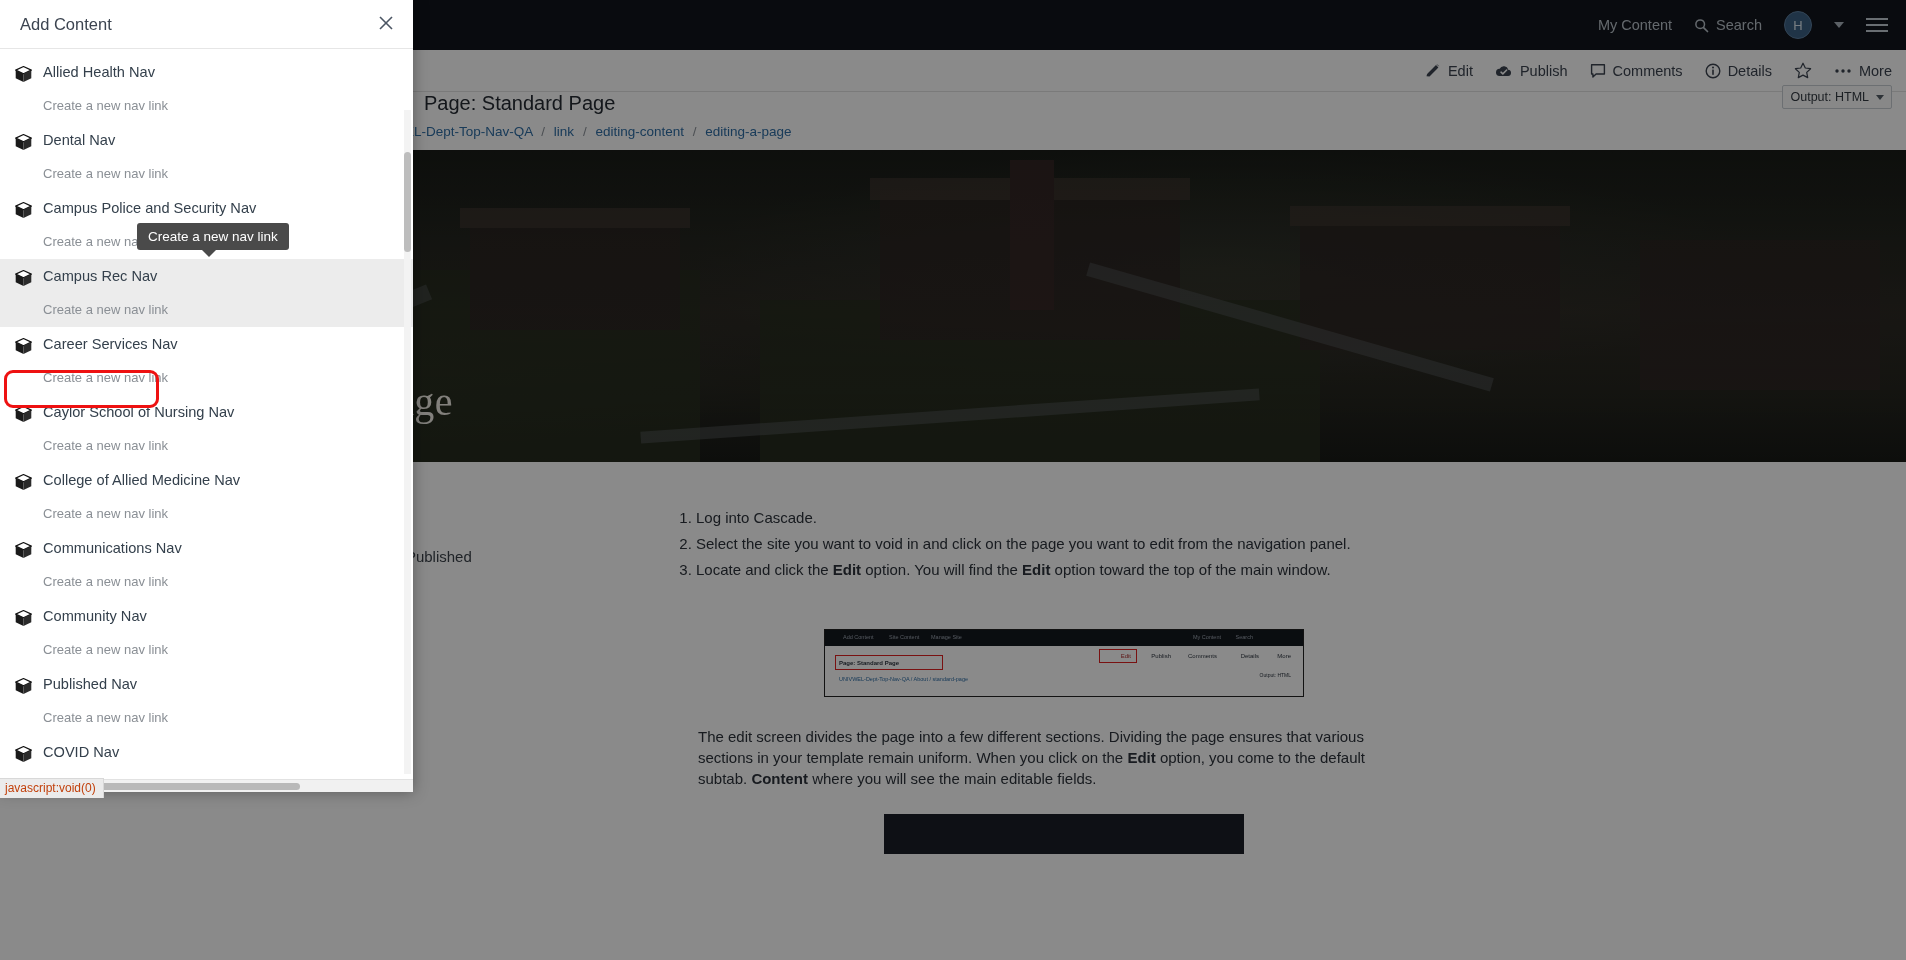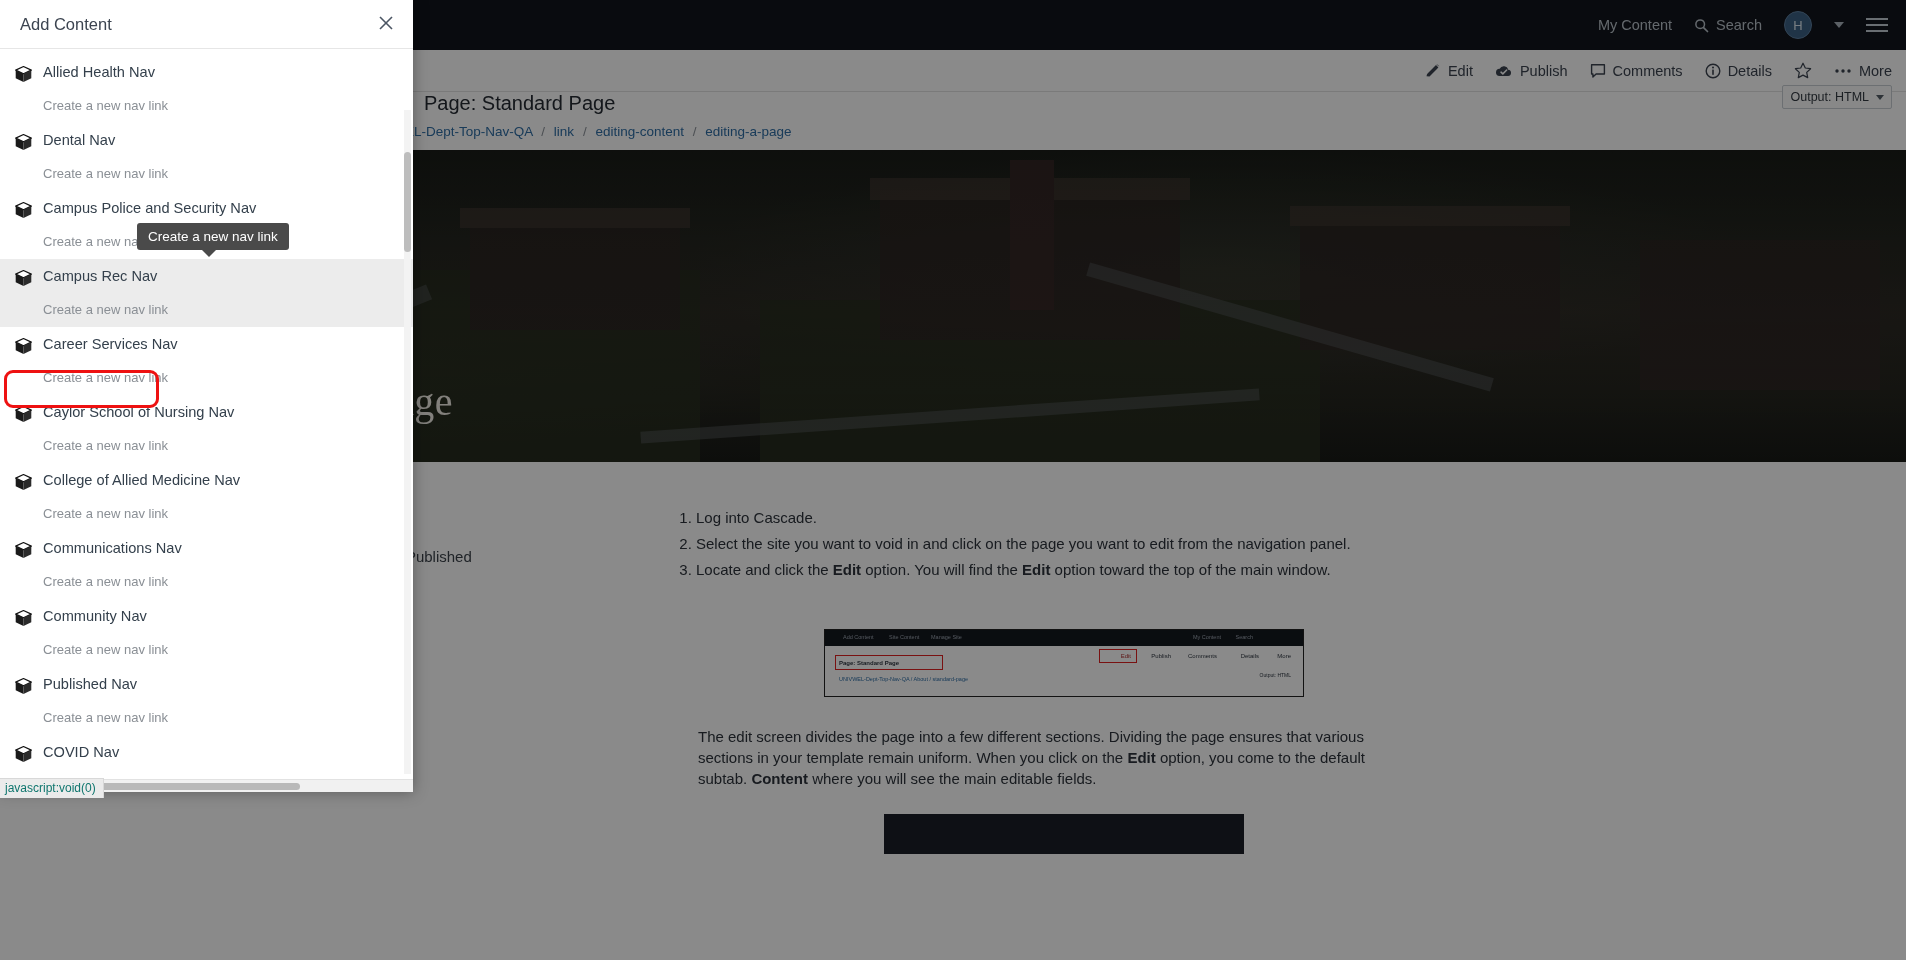--- a/index.html
+++ b/index.html
@@ -163,21 +163,21 @@
   .vtrack { position:absolute; right:2px; top:110px; width:7px; bottom:18px; background:#f3f3f3; z-index:64;}
   .hscroll-track{
     position:absolute; left:0; bottom:0; width:413px; height:13px; background:#f1f1f1; z-index:66;
     border-top:1px solid #e2e2e2;
   }
   .hscroll-thumb{ position:absolute; left:100px; top:3px; width:200px; height:7px; background:#b9b9b9; border-radius:4px;}
 
   .statusbar {
     position:absolute; left:0; top:778px; z-index:80;
     background:#ebebeb; border:1px solid #d8d8d8; border-left:none; border-bottom:none;
-    font-size:12px; color:#0f766e; padding:2px 7px 3px 5px;
+    font-size:12px; color:#c2410c; padding:2px 7px 3px 5px;
   }
 </style>
 </head>
 <body>
 
 <div id="root">
 
   <div class="app">
 
     <div class="topnav">

